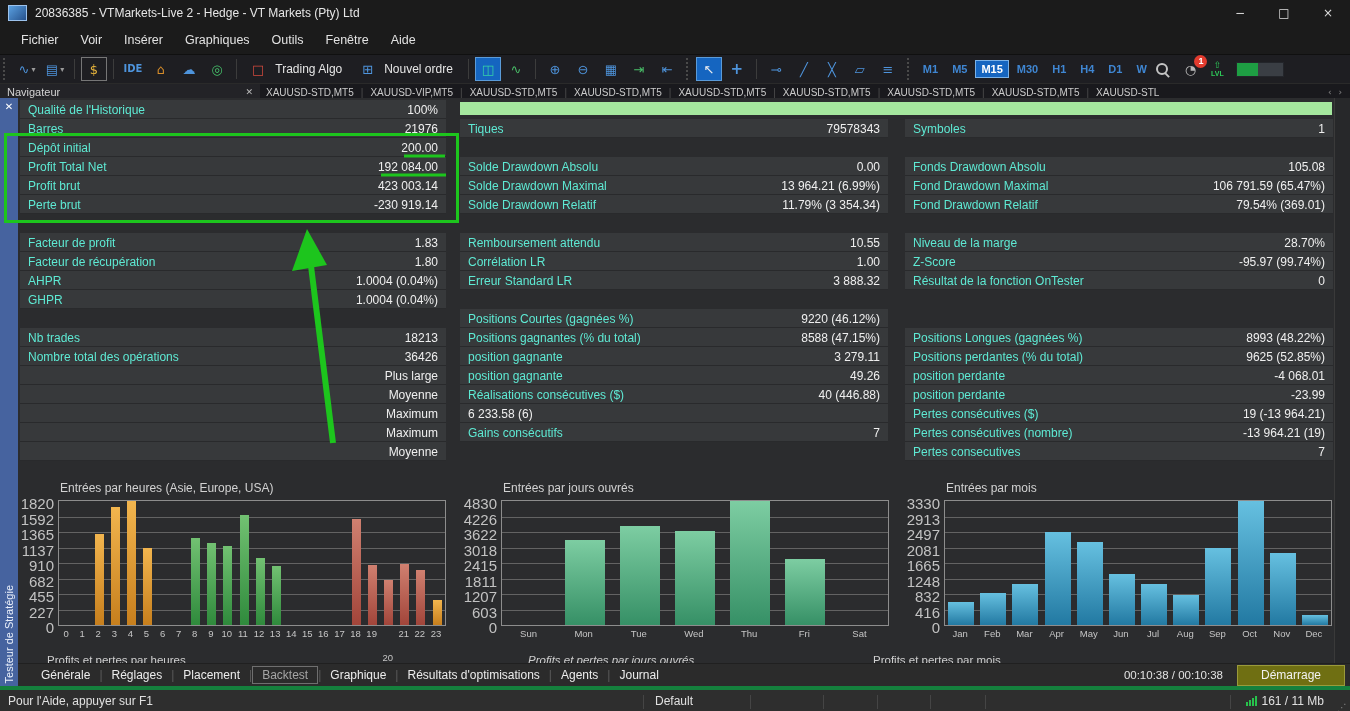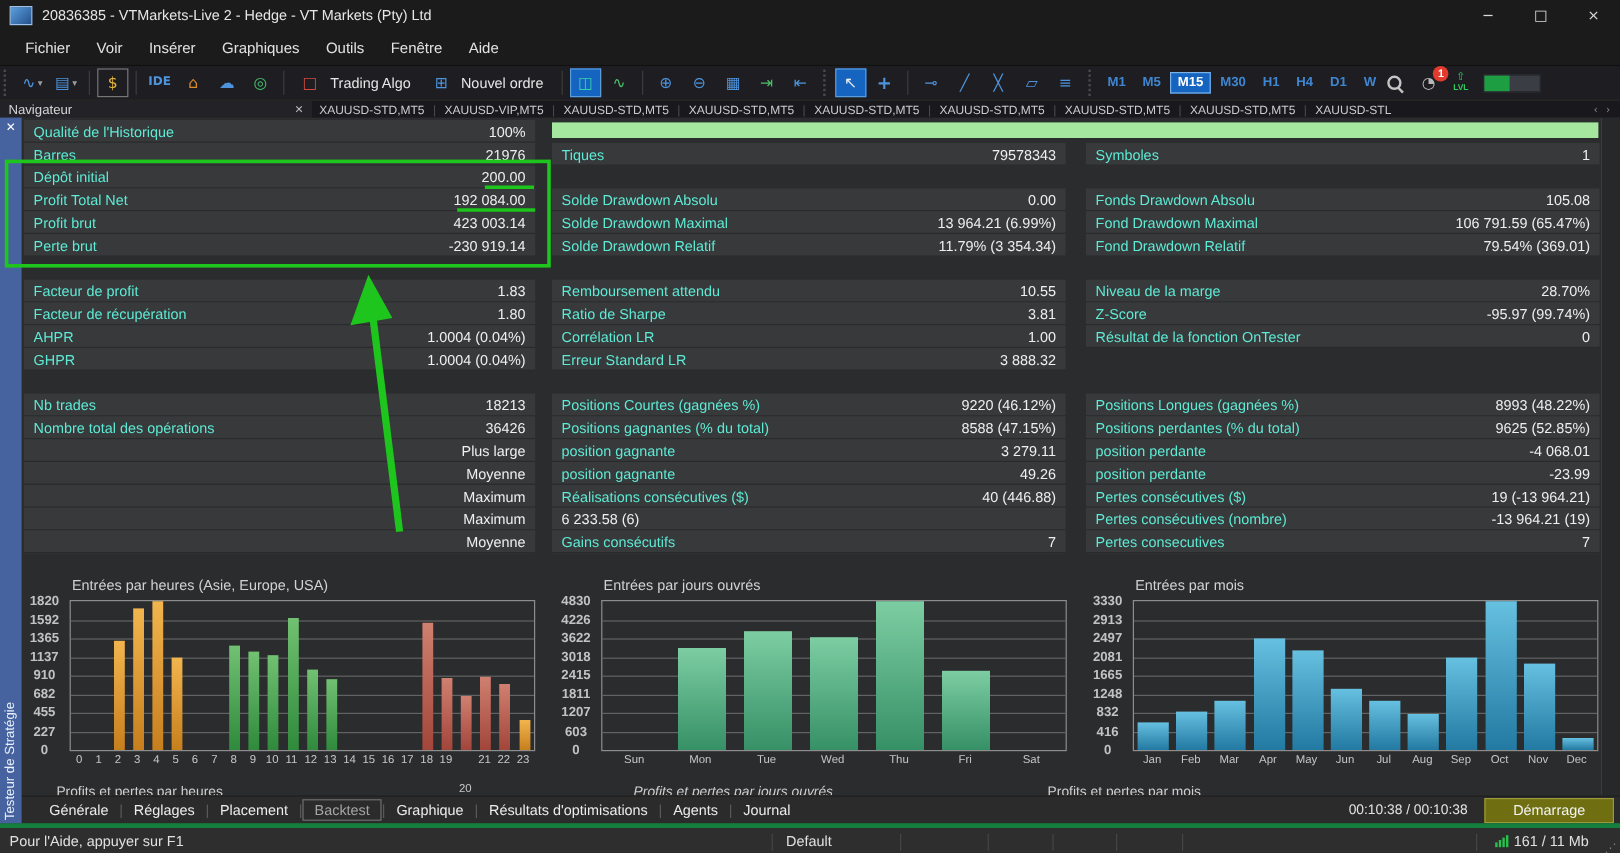--- a/index.html
+++ b/index.html
@@ -64,21 +64,21 @@
   .slabel{flex:1;color:#5eead4;white-space:nowrap;overflow:hidden;}
   .svalue{color:#efefef;white-space:nowrap;}
   .quality-bar{position:absolute;left:442px;top:4px;width:872px;height:13px;z-index:2;}
   .v-scroll{position:absolute;right:0;top:0;width:15px;height:565px;background:#27282a;border-left:1px solid #3a3a3a;}
   
   .chart{position:absolute;}
   .c-title{position:absolute;top:1px;left:40px;font-size:12px;color:#d2d2d2;white-space:nowrap;}
   .plot{position:absolute;border:1px solid #8d8d8d;}
   .gridline{position:absolute;left:0;right:0;height:1px;background:#636363;}
   .bar{position:absolute;bottom:0;}
-  .ylab{position:absolute;left:0;width:34px;text-align:center;font-size:11px;color:#c2c2c2;font-weight:bold;}
+  .ylab{position:absolute;left:0;width:34px;text-align:right;font-size:15px;color:#c2c2c2;}
   .xlab{position:absolute;text-align:center;font-size:9.5px;color:#c6c6c6;}
   .bt-strip{position:absolute;left:0;top:556px;width:1332px;height:9px;overflow:hidden;}
   .bt{position:absolute;top:0;font-size:11.5px;color:#cfcfcf;white-space:nowrap;}
   
   .annot{position:absolute;left:0;top:98px;width:1350px;height:565px;z-index:9;pointer-events:none;}
   .annot rect{fill:none;stroke:var(--annot);stroke-width:3;}
   .annot line{stroke:var(--annot);}
   .annot polygon{fill:var(--annot);}
   
   .tabbar{position:absolute;left:18px;top:663px;width:1332px;height:23px;background:#2b2b2b;
@@ -352,24 +352,20 @@
             <span class="svalue">13 964.21 (6.99%)</span>
           </div>
           <div class="srow band">
             <span class="slabel">Solde Drawdown Relatif</span>
             <span class="svalue">11.79% (3 354.34)</span>
           </div>
           <div class="srow"></div>
           <div class="srow band">
             <span class="slabel">Remboursement attendu</span>
             <span class="svalue">10.55</span>
-          </div>
-          <div class="srow band">
-            <span class="slabel">Ratio de Sharpe</span>
-            <span class="svalue">3.81</span>
           </div>
           <div class="srow band">
             <span class="slabel">Corrélation LR</span>
             <span class="svalue">1.00</span>
           </div>
           <div class="srow band">
             <span class="slabel">Erreur Standard LR</span>
             <span class="svalue">3 888.32</span>
           </div>
           <div class="srow"></div>

